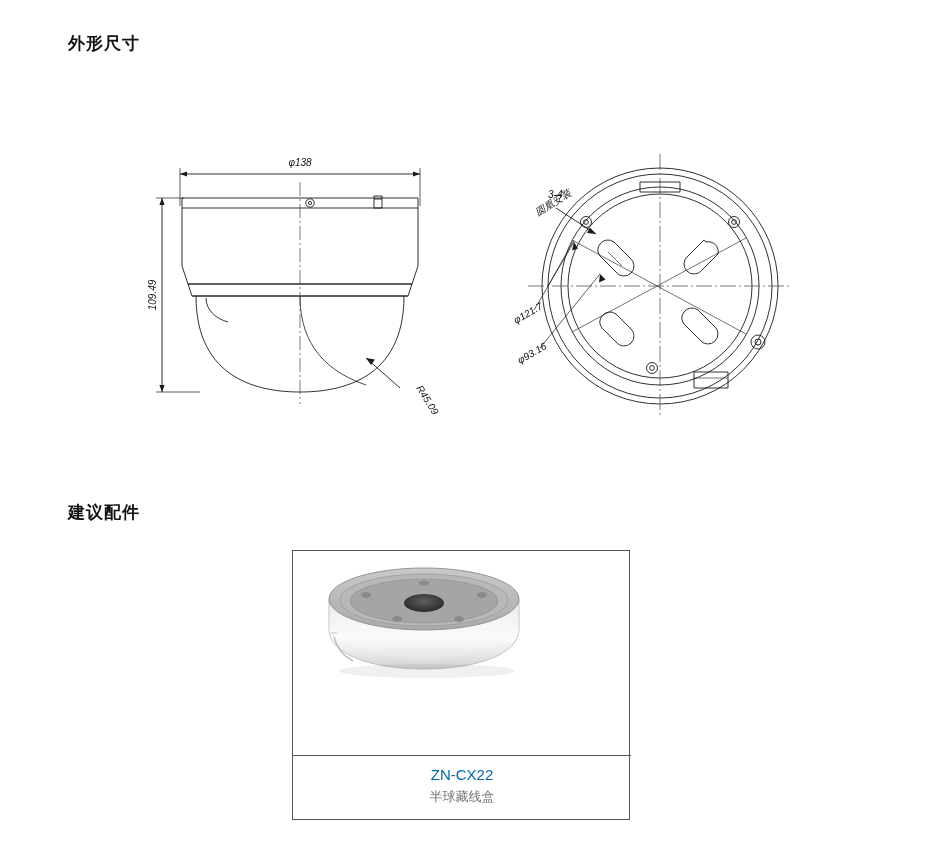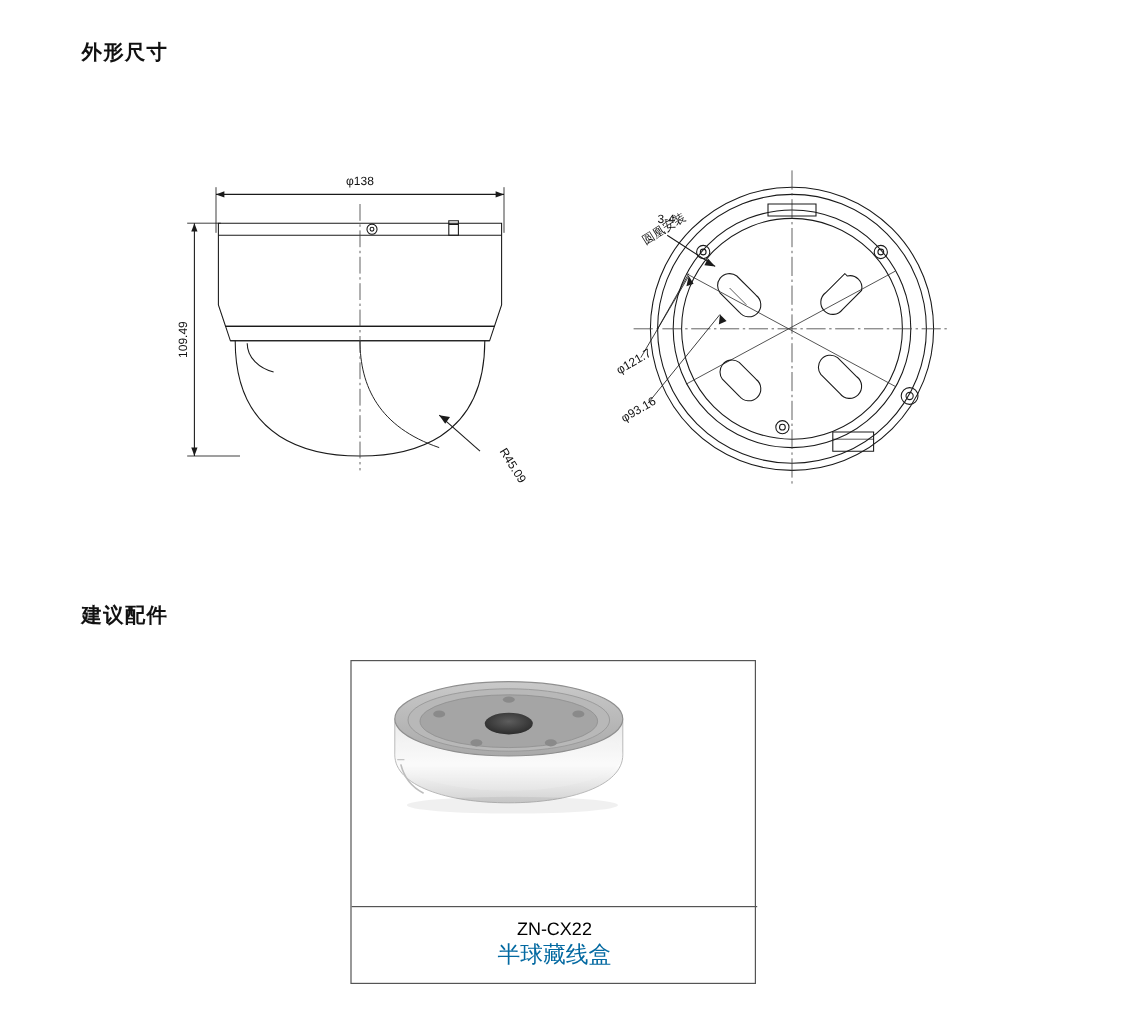--- a/index.html
+++ b/index.html
@@ -20,23 +20,24 @@
     font-size: 17px;
     font-weight: bold;
     color: #111111;
     letter-spacing: 1px;
   }
   #title-accessories { left: 68px; top: 501px; }
 
   #dimension-figure {
     position: absolute;
     left: 120px;
-    top: 124px;
+    top: 136px;
     width: 760px;
     height: 300px;
+    font-style: italic;
   }
   #accessory-figure {
     position: absolute;
     left: 292px;
     top: 550px;
     width: 340px;
     height: 272px;
   }
   .acc-card {
     position: absolute;
@@ -62,26 +63,26 @@
     left: 0;
     top: 205px;
     width: 338px;
     height: 64px;
     text-align: center;
     box-sizing: border-box;
     padding-top: 8px;
   }
   .acc-model {
     font-size: 15px;
-    color: #000000;
+    color: #0369a1;
     line-height: 22px;
   }
   .acc-desc {
-    font-size: 19px;
-    color: #0369a1;
+    font-size: 13px;
+    color: #737373;
     line-height: 22px;
     text-align: center;
   }
   svg { display: block; }
   .dimtext {
     font-family: "Liberation Sans", sans-serif;
     font-size: 10px;
     fill: #111111;
   }
 </style>

